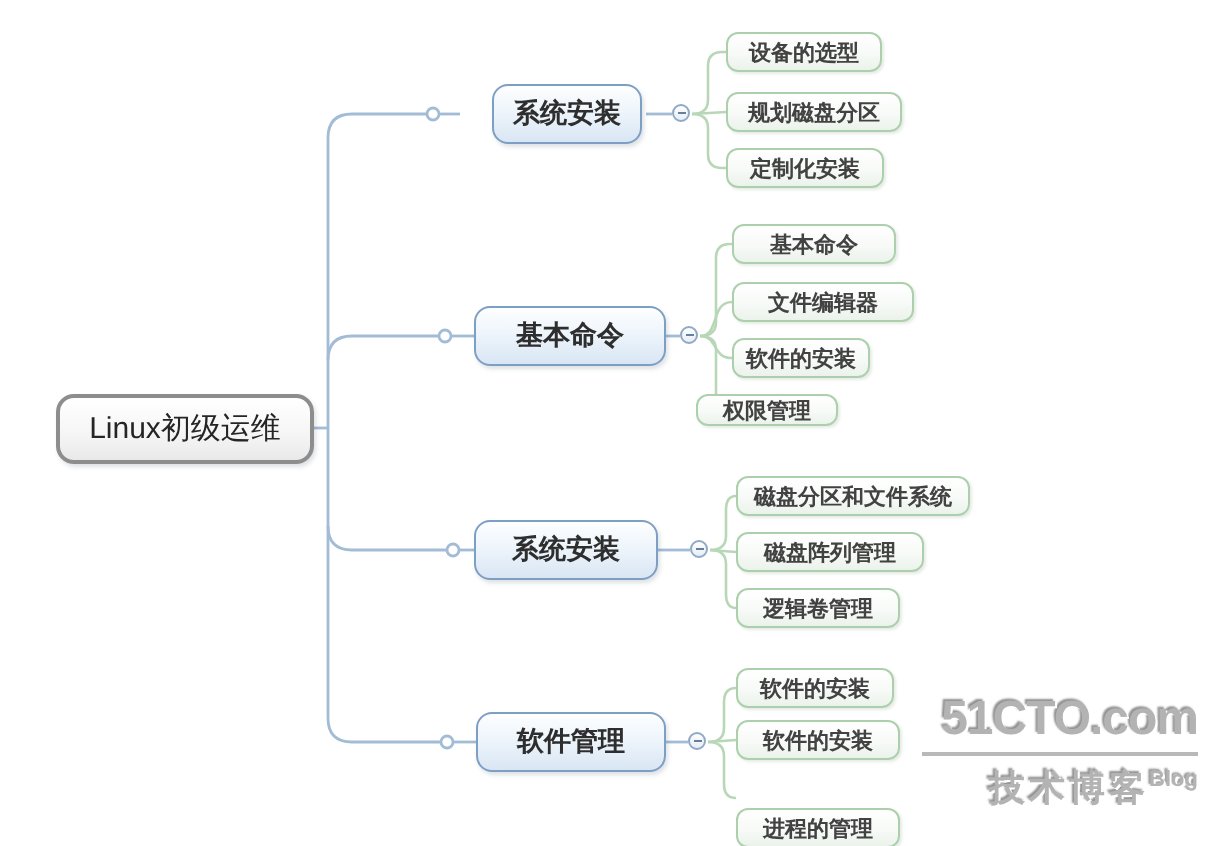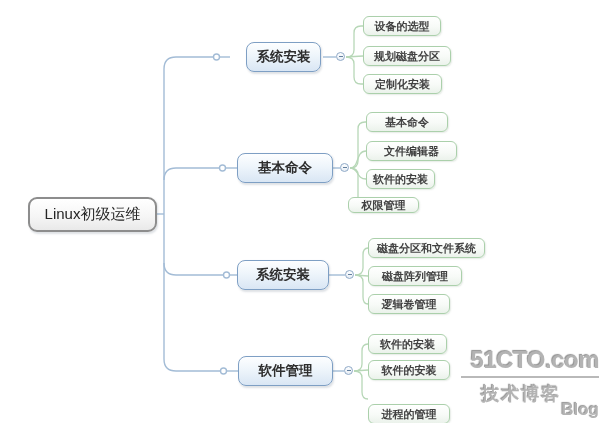--- a/index.html
+++ b/index.html
@@ -26,21 +26,21 @@
   .collapse::after{content:"";position:absolute;left:1.5px;top:3px;width:4px;height:1.2px;
         background:#64809e;}
   .watermark{position:absolute;left:461px;top:346px;width:138px;
         color:#b3b3b3;font-weight:bold;user-select:none;}
   .wm-site{font-size:24px;letter-spacing:-.5px;padding-bottom:2px;
         border-bottom:2px solid #b9b9b9;box-shadow:0 1px 0 #ffffff;
         text-shadow:1px 1px 0 #ffffff,-1px -1px 1px #929292;text-align:right;}
   .wm-row{display:flex;justify-content:flex-end;align-items:flex-start;margin-top:4px;}
   .wm-tagline{font-size:18px;letter-spacing:2px;
         text-shadow:1px 1px 0 #ffffff,-1px -1px 1px #929292;}
-  .wm-blog{font-size:17px;margin-top:18px;
+  .wm-blog{font-size:11px;margin-top:2px;
         text-shadow:1px 1px 0 #ffffff,-1px -1px 1px #929292;}
 </style>
 </head>
 <body>
 
 <div class="canvas">
 
   <svg class="wires" width="608" height="423" viewBox="0 0 608 423">
 
     <g fill="none" stroke="#a3bcd6" stroke-width="1.4">

